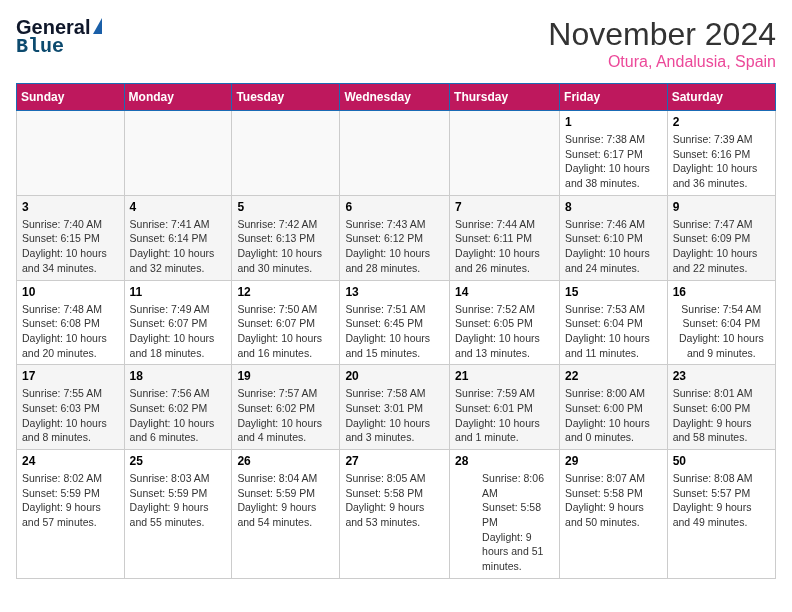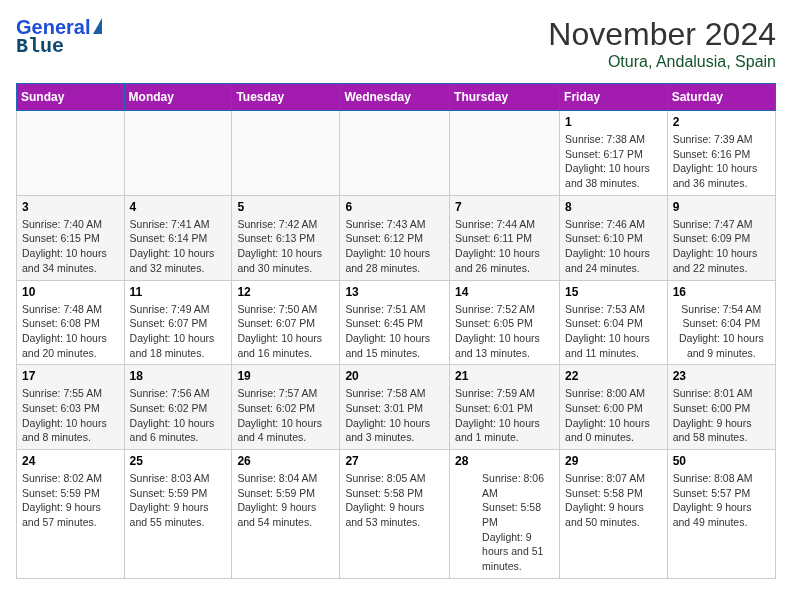--- a/index.html
+++ b/index.html
@@ -31,29 +31,29 @@
     .title-block {
       text-align: right;
     }
     .month-title {
       font-size: 32px;
       font-weight: normal;
       color: #333;
     }
     .location {
       font-size: 16px;
-      color: #14532d;
+      color: #ec4899;
     }
     table {
       width: 100%;
       border-collapse: collapse;
       font-size: 11px;
     }
     thead tr {
-      background-color: #a21caf;
+      background-color: #be185d;
       color: #fff;
     }
     thead th {
       padding: 6px 4px;
       text-align: left;
       font-size: 12px;
       font-weight: bold;
       border: 1px solid #1a6bb5;
     }
     tbody tr {
@@ -83,21 +83,21 @@
     td.empty {
       background: #f9f9f9;
     }
   </style>
 </head>
 <body>
 
 <div class="header">
   <div class="logo">
     <div class="logo-row">
-      <span style="font-size:20px;font-weight:bold;color:#1d4ed8;">General</span>
+      <span style="font-size:20px;font-weight:bold;color:#0f172a;">General</span>
       <span style="display:inline-block;margin-left:3px;width:0;height:0;border-left:9px solid transparent;border-bottom:16px solid #1a5fa8;vertical-align:middle;margin-bottom:2px;"></span>
     </div>
     <div style="font-size:20px;font-weight:bold;color:#0c4a6e;margin-top:-2px;font-family:Liberation Mono, monospace;">Blue</div>
   </div>
   <div class="title-block">
     <div class="month-title">November 2024</div>
     <div class="location">Otura, Andalusia, Spain</div>
   </div>
 </div>
 

